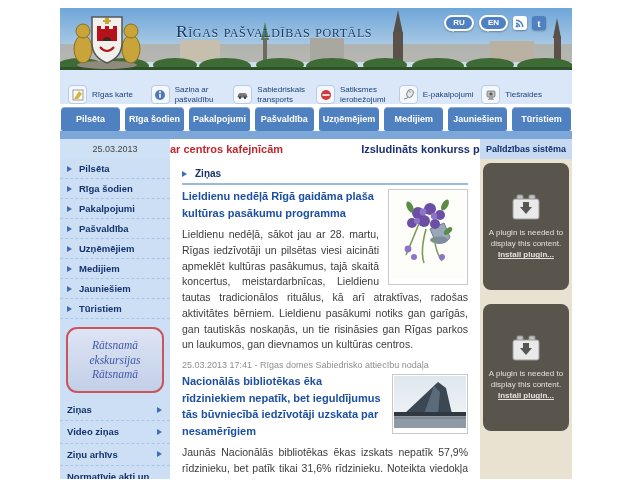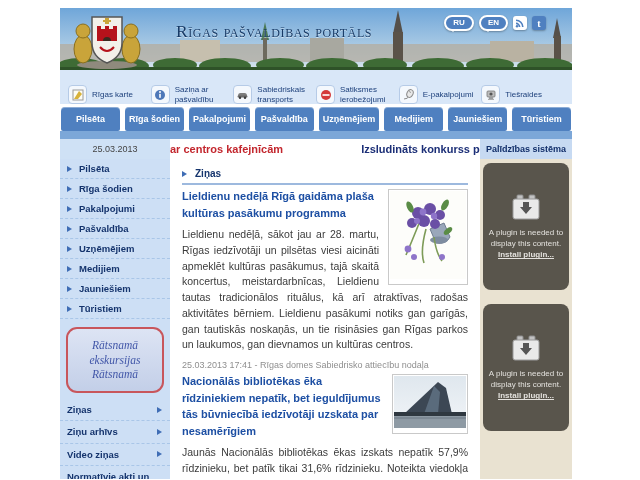--- a/index.html
+++ b/index.html
@@ -265,25 +265,25 @@
           <span>Rātsnamā</span>
           <span>ekskursijas</span>
           <span>Rātsnamā</span>
         </div>
         <div class="menu2">
           <div class="mi2">
               <span class="lbl">Ziņas</span>
               <span class="arr"></span>
             </div>
           <div class="mi2">
+              <span class="lbl">Video ziņas</span>
+              <span class="arr"></span>
+            </div>
+          <div class="mi2">
               <span class="lbl">Ziņu arhīvs</span>
-              <span class="arr"></span>
-            </div>
-          <div class="mi2">
-              <span class="lbl">Video ziņas</span>
               <span class="arr"></span>
             </div>
           <div class="mi2">
               <span class="lbl">Normatīvie akti un attīstības plānošanas dokumenti</span>
             </div>
 
         </div>
       </div>
 
       <div class="content">

